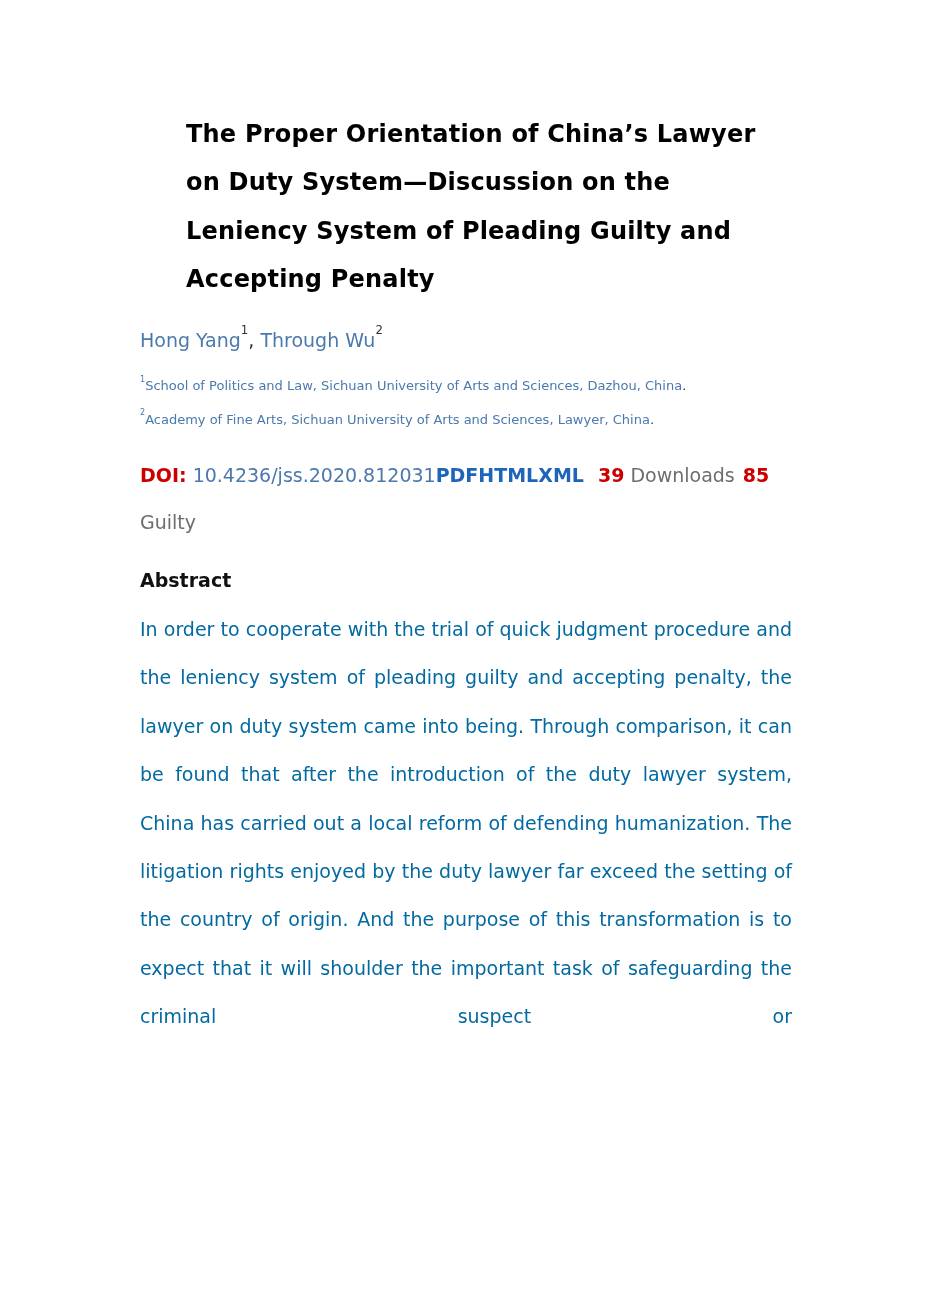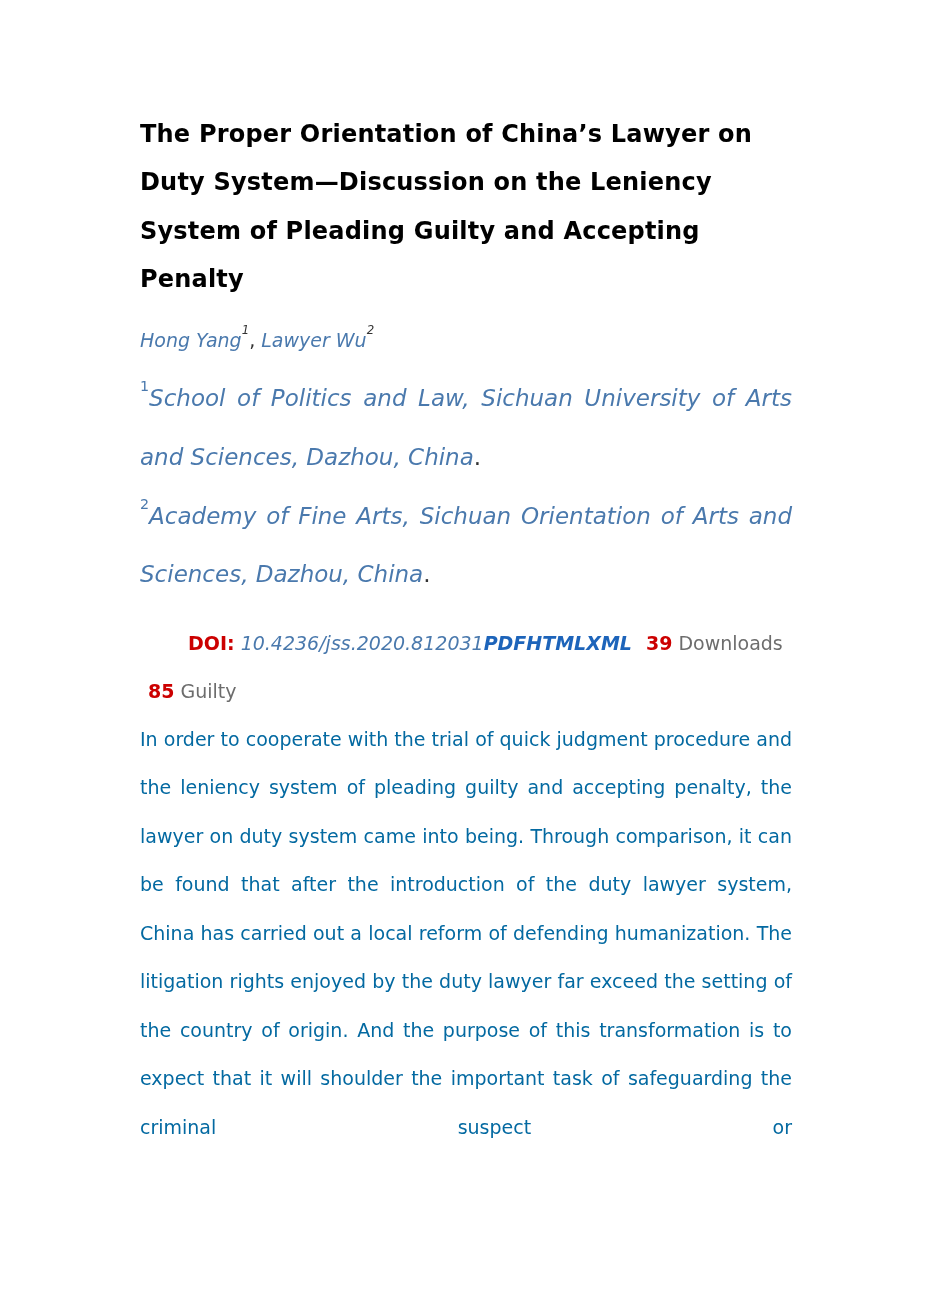--- a/index.html
+++ b/index.html
@@ -9,60 +9,61 @@
     height: 1309px;
     overflow: hidden;
     font-family: "DejaVu Sans", "Liberation Sans", sans-serif;
     color: #1f1f1f;
   }
   .page {
     width: 652px;
     margin-left: 140px;
     padding-top: 110px;
   }
-  a { text-decoration: none; cursor: pointer; font-style: italic; }
+  a { text-decoration: none; cursor: pointer; }
 
   .title {
     font-size: 24px;
     font-weight: bold;
     color: #000000;
     line-height: 2.02;
     letter-spacing: 0.2px;
     margin-bottom: 14px;
+    margin-left: 46px;
   }
 
   .authors {
     font-size: 19px;
     line-height: 2.4;
     margin-bottom: 6px;
   }
   .author-link { color: var(--link-blue); }
   .authors .sep { color: #333333; }
   sup {
     font-size: 0.62em;
     line-height: 0;
     position: relative;
     top: -0.45em;
   }
   .authors sup { color: #333333; }
 
   .affiliation {
-    font-size: 23px;
+    font-size: 13px;
     line-height: 2.55;
     text-align: justify;
   }
   .aff-link, .aff-sup { color: var(--link-blue); }
   .affiliation .period { color: #333333; }
 
   .meta {
     font-size: 19px;
     line-height: 2.5;
     margin-top: 16px;
   }
-  .doi-label { color: var(--accent-red); font-weight: bold; margin-left: 48px; }
+  .doi-label { color: var(--accent-red); font-weight: bold; }
   .doi-value { color: var(--link-blue); text-align: center; }
   .file-link { color: var(--strong-blue); font-weight: bold; margin-left: 0; }
   .count { color: var(--accent-red); font-weight: bold; }
   .count.dl { margin-left: 14px; }
   .count.vw { margin-left: 8px; }
   .gray { color: var(--text-gray); }
   .breakall { word-break: break-all; }
 
   .abstract-heading {
     font-size: 19px;
@@ -79,24 +80,25 @@
     text-align-last: justify;
   }
 </style>
 </head>
 <body>
 
 <div class="page">
 
   <h1 class="title">The Proper Orientation of China’s Lawyer on Duty System—Discussion on the Leniency System of Pleading Guilty and Accepting Penalty</h1>
 
-  <p class="authors"><a class="author-link"><span>Hong Yang</span><sup>1</sup></a><span class="sep">, </span> <a class="author-link"><span>Lawyer Wu</span><sup>2</sup></a></p>
+  <p class="authors"><a class="author-link"><span>Hong Yang</span><sup>1</sup></a><span class="sep">, </span> <a class="author-link"><span>Through Wu</span><sup>2</sup></a></p>
 
   <p class="affiliation"><sup class="aff-sup">1</sup><a class="aff-link">School of Politics and Law, Sichuan University of Arts and Sciences, Dazhou, China</a><span class="period">.</span></p>
 
-  <p class="affiliation"><sup class="aff-sup">2</sup><a class="aff-link">Academy of Fine Arts, Sichuan Orientation of Arts and Sciences, Dazhou, China</a><span class="period">.</span></p>
+  <p class="affiliation"><sup class="aff-sup">2</sup><a class="aff-link">Academy of Fine Arts, Sichuan University of Arts and Sciences, Lawyer, China</a><span class="period">.</span></p>
 
   <p class="meta"><span class="doi-label">DOI:</span> <a class="doi-value">10.4236/jss.2020.812031</a><a class="file-link">PDF</a><a class="file-link">HTML</a><a class="file-link">XML</a><span class="count dl">39</span> <span class="gray breakall">Downloads</span><span class="count vw">85</span> <span class="gray">Guilty</span></p>
 
+  <h2 class="abstract-heading">Abstract</h2>
 
   <p class="abstract-text">In order to cooperate with the trial of quick judgment procedure and the leniency system of pleading guilty and accepting penalty, the lawyer on duty system came into being. Through comparison, it can be found that after the introduction of the duty lawyer system, China has carried out a local reform of defending humanization. The litigation rights enjoyed by the duty lawyer far exceed the setting of the country of origin. And the purpose of this transformation is to expect that it will shoulder the important task of safeguarding the criminal suspect or</p>
 
 </div>
 
 </body></html>

